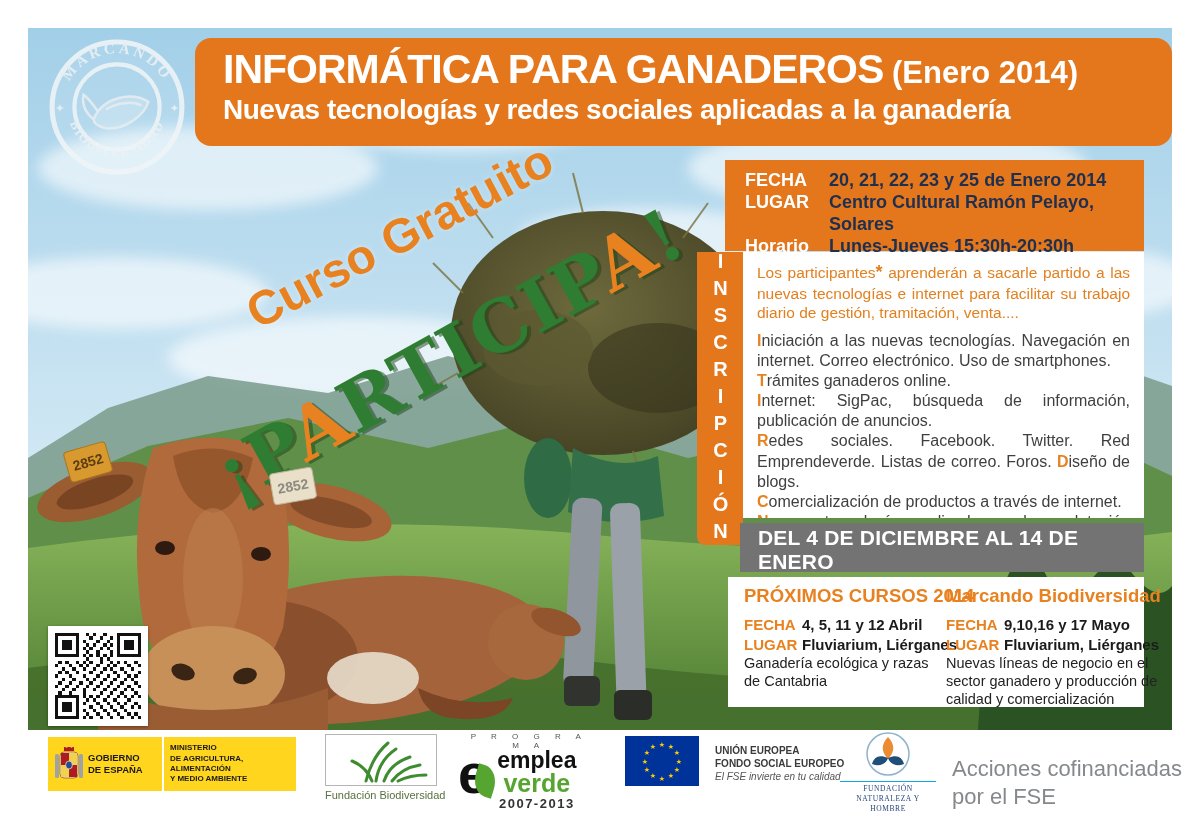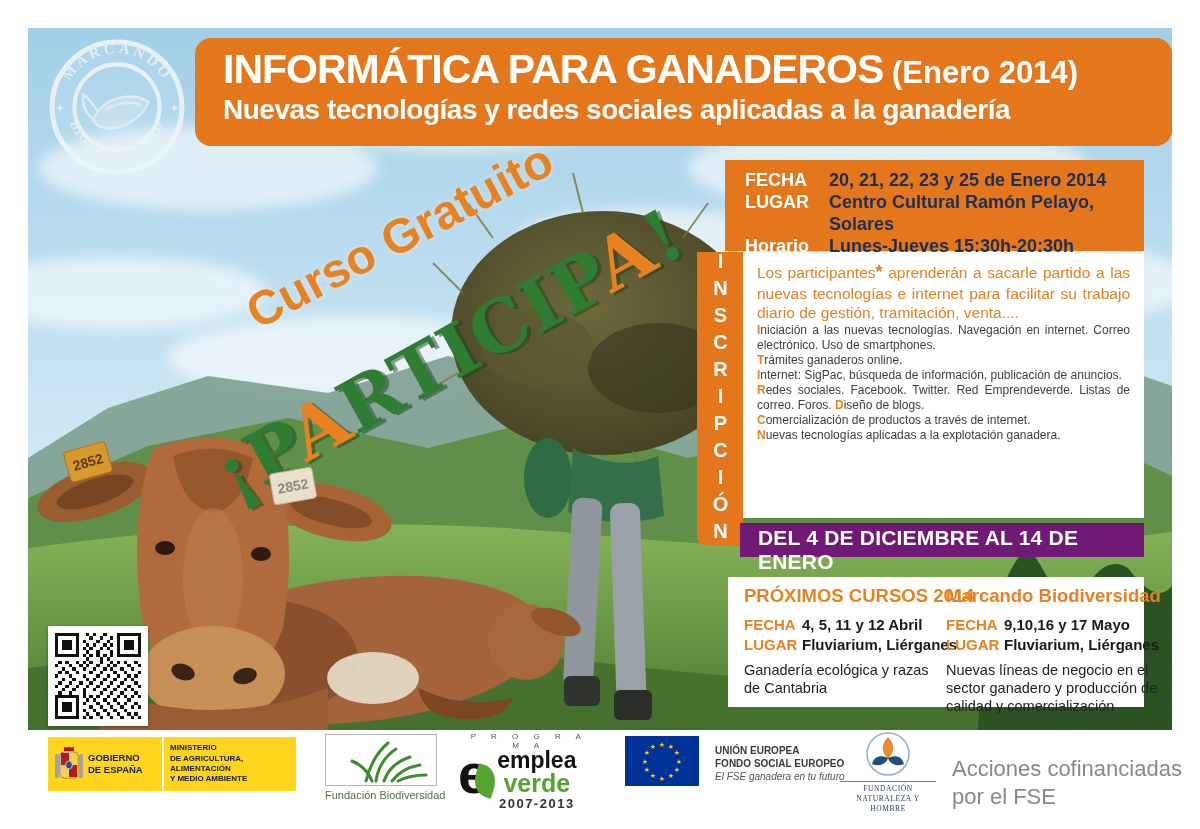--- a/index.html
+++ b/index.html
@@ -49,35 +49,35 @@
 
   .strip{left:697px;top:252px;width:46px;height:293px;background:#E4771C;border-radius:0 0 0 8px;
          display:flex;align-items:center;justify-content:center;}
   .strip .word{writing-mode:vertical-rl;text-orientation:upright;color:#fff;font-weight:bold;
                font-size:20px;letter-spacing:5px;}
 
   .contentbox{left:743px;top:252px;width:401px;height:266px;background:#fff;box-sizing:border-box;
               padding:9px 14px 0 14px;overflow:hidden;}
   .intro{color:#E2801F;font-size:15.5px;line-height:1.26;text-align:justify;}
   .intro .star{font-weight:bold;font-size:18px;}
-  .topics{color:#3F3F3F;font-size:12px;line-height:1.26;text-align:justify;}
+  .topics{margin-top:8px;color:#3F3F3F;font-size:16px;line-height:1.26;text-align:justify;}
   .topics .lead{color:#E8811F;font-weight:bold;}
 
-  .deadline{left:740px;top:523px;width:404px;height:34px;background:#701a75;box-sizing:border-box;
+  .deadline{left:740px;top:523px;width:404px;height:49px;background:#737373;box-sizing:border-box;
             padding:3px 0 0 18px;color:#fff;}
   .deadline .l1{font-size:21px;font-weight:bold;letter-spacing:.2px;}
   .deadline .l2{font-size:20px;}
 
   .nextbox{left:728px;top:577px;width:416px;height:130px;background:#fff;box-sizing:border-box;
            padding:8px 10px 0 16px;display:grid;grid-template-columns:188px auto;column-gap:14px;}
   .nextcol .title{color:#E8811F;font-weight:bold;font-size:18.5px;margin-bottom:8px;white-space:nowrap;}
   .nextrow{display:grid;grid-template-columns:58px auto;font-size:15px;line-height:1.3;}
   .nextrow .lbl{color:#E8811F;font-weight:bold;}
   .nextrow .val{color:#1b1b1b;font-weight:bold;white-space:nowrap;}
-  .nextdesc{margin-top:7px;font-size:14.5px;line-height:1.25;color:#222;}
+  .nextdesc{font-size:14.5px;line-height:1.25;color:#222;}
 
   
   .footer{left:0;top:730px;width:1200px;height:99px;background:#fff;}
   .gov{left:48px;top:7px;display:flex;height:54px;}
   .govbox{background:#FFD51E;color:#1a1a1a;display:flex;align-items:center;box-sizing:border-box;}
   .govbox.b1{width:114px;padding:4px 4px 4px 6px;margin-right:2px;}
   .govbox.b2{width:132px;padding:12px 6px;}
   .gov .gname{font-size:9.5px;font-weight:bold;line-height:1.25;margin-left:4px;}
   .gov .gmin{font-size:8px;font-weight:bold;line-height:1.3;}
   .fb{left:325px;top:4px;width:114px;text-align:center;}
@@ -414,21 +414,21 @@
             <text x="28" y="42">★</text>
             <text x="22" y="36">★</text>
           <text x="20" y="28">★</text>
             <text x="22" y="19">★</text>
             <text x="28" y="13">★</text>
         </g>
       </svg>
       <div class="eutxt">
         <div class="b">UNIÓN EUROPEA</div>
         <div class="b">FONDO SOCIAL EUROPEO</div>
-        <div class="i">El FSE ganadera en tu futuro</div>
+        <div class="i">El FSE invierte en tu calidad</div>
       </div>
     </div>
 
     <div class="abs fnh">
       <svg width="46" height="46" viewBox="0 0 46 46">
         <circle cx="23" cy="23" r="21" fill="#fff" stroke="#8FB3CC" stroke-width="1.5"></circle>
         <path d="M23 6 C16 13 16 21 23 28 C30 21 30 13 23 6 Z" fill="#ED8B33"></path>
         <path d="M23 27 C14 23 9 26 7 33 C15 36 21 33 23 27 Z" fill="#1F4E79"></path>
         <path d="M23 27 C32 23 37 26 39 33 C31 36 25 33 23 27 Z" fill="#1F4E79"></path>
       </svg>

